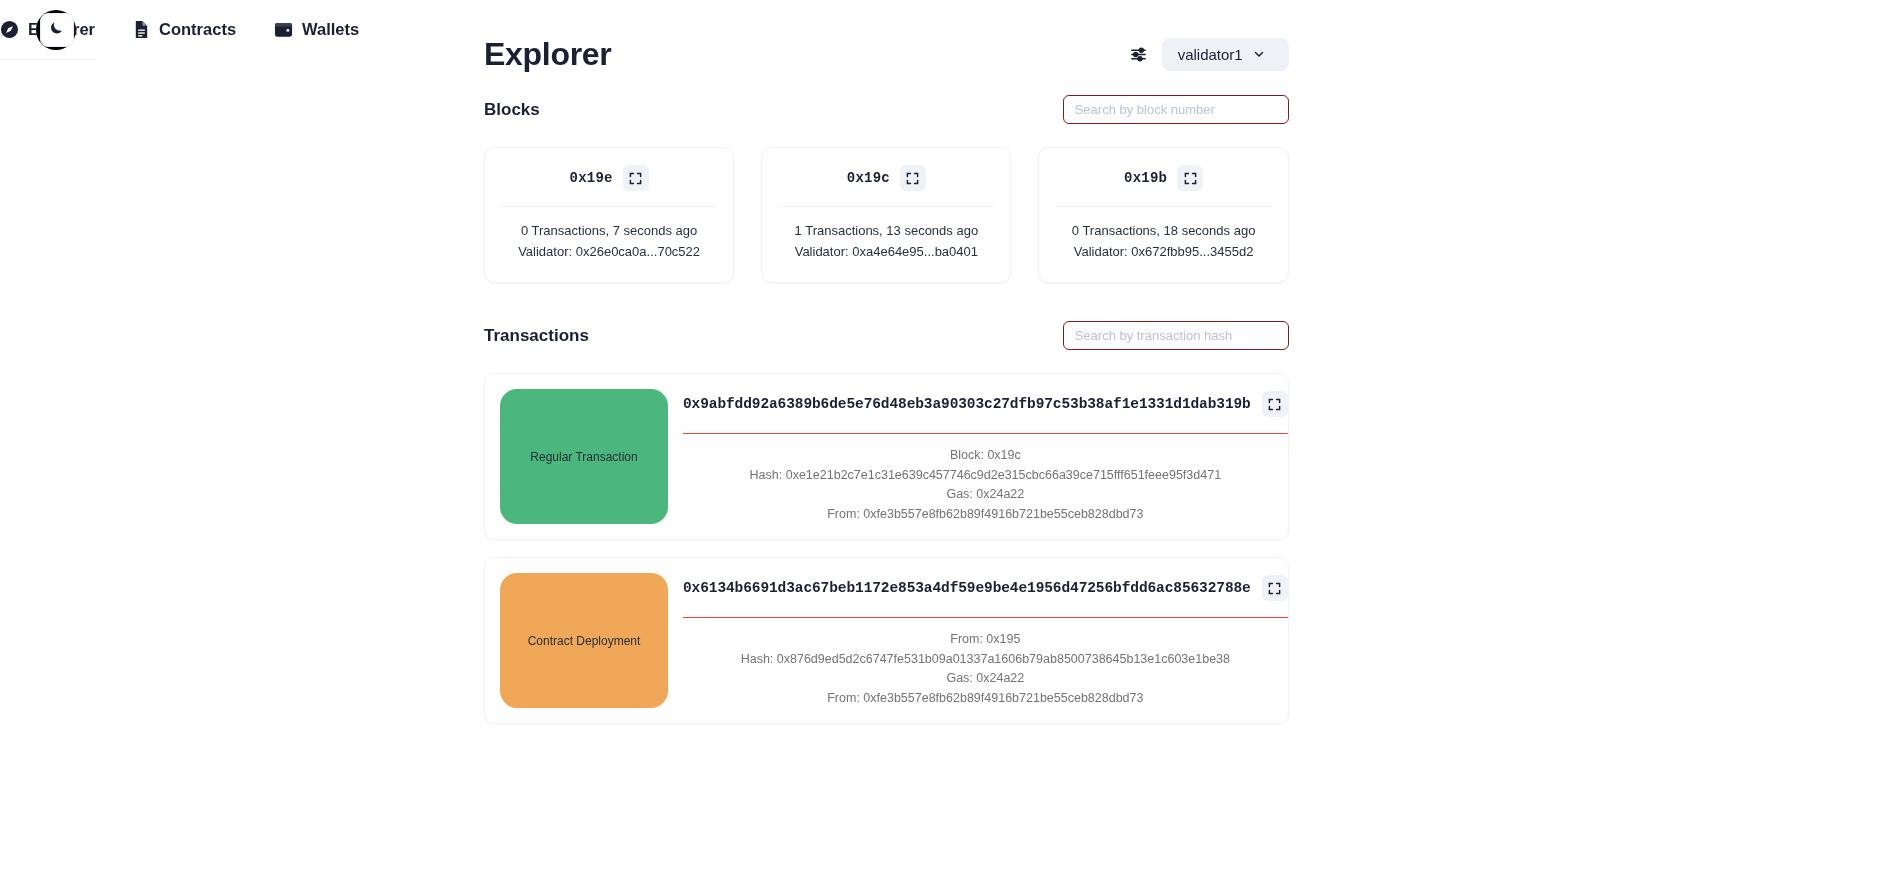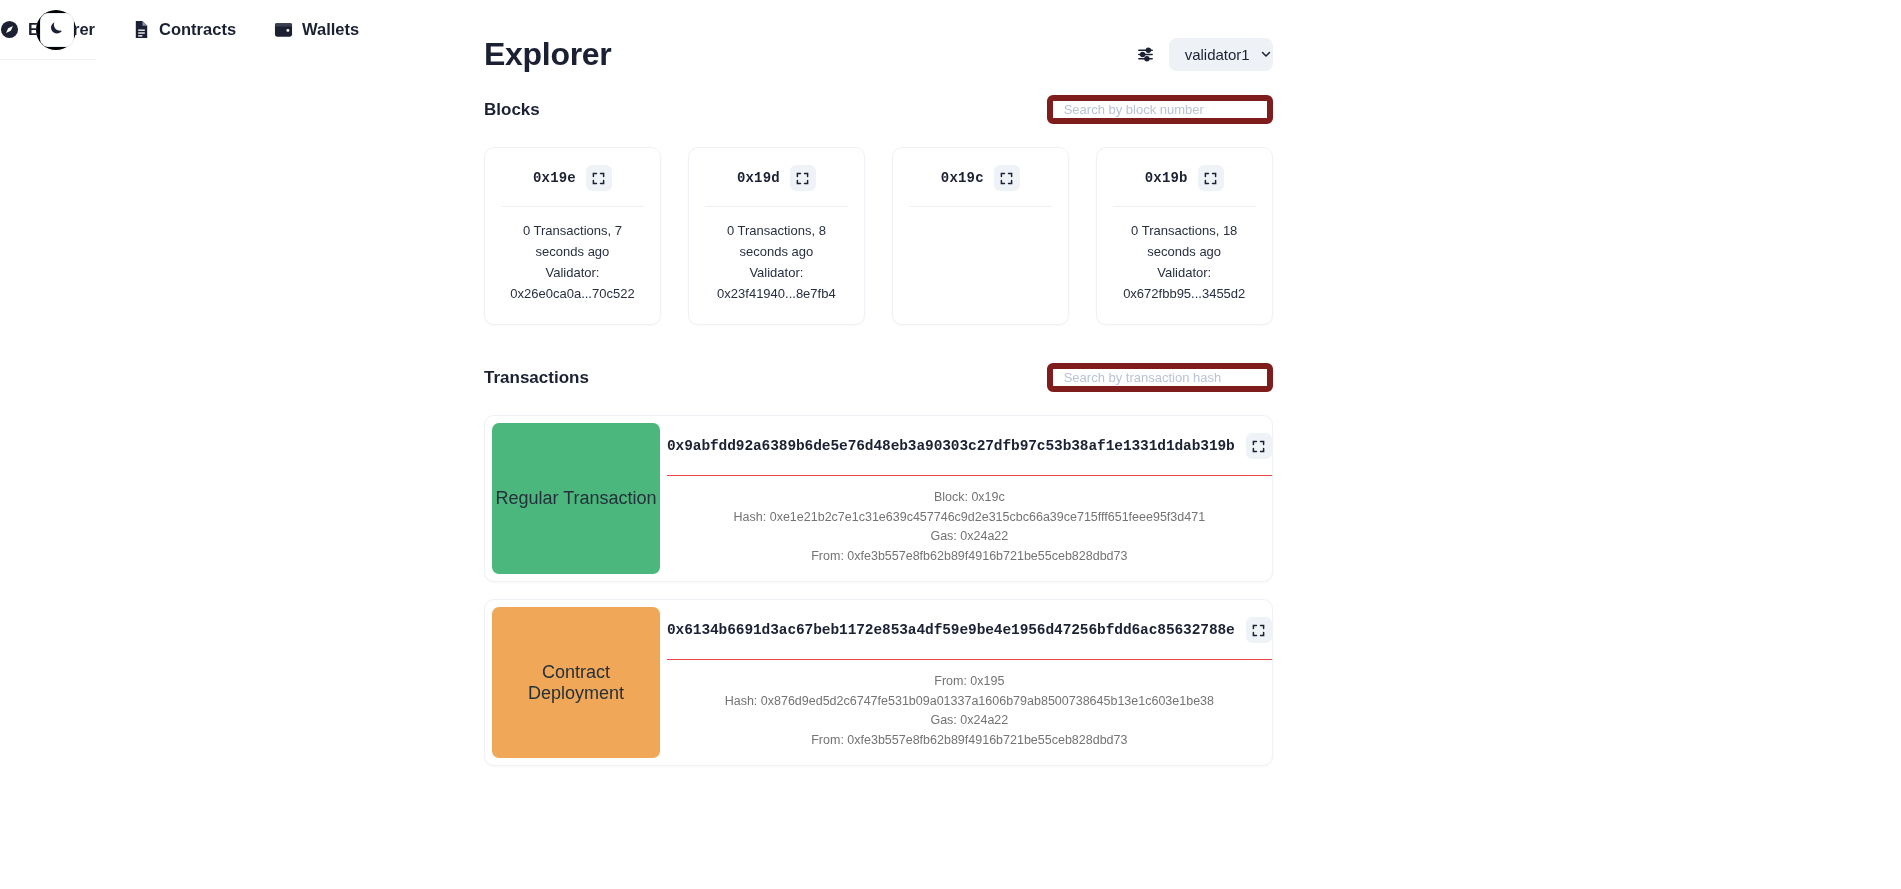--- a/index.html
+++ b/index.html
@@ -51,34 +51,34 @@
 
   .page-head {
     display: flex; align-items: center; justify-content: space-between;
     padding-top: 36px;
   }
   .page-title { font-size: 32px; font-weight: 700; letter-spacing: -0.3px; }
   .head-right { display: flex; align-items: center; gap: 14px; }
   .filter-icon { cursor: pointer; display: flex; }
   .validator-select {
     background: #eef1f6; border-radius: 8px;
-    padding: 8px 1px 8px 16px;
+    padding: 8px 24px 8px 16px;
     display: flex; align-items: center; gap: 10px;
     font-size: 15px; color: #1b2132; cursor: pointer;
     min-width: 96px; justify-content: center;
   }
 
   .section-head {
     display: flex; align-items: center; justify-content: space-between;
     margin-top: 22px;
   }
   .section-title { font-size: 17px; font-weight: 700; }
   .search-box {
     width: 226px; height: 29px;
-    border: 6px solid #7f1d1d; border-radius: 6px;
+    border: 1px solid #7f1d1d; border-radius: 6px;
     background: #fff; padding: 0 11px;
     font-size: 13px; font-family: "Liberation Sans", sans-serif;
     color: #1b2132; outline: none;
   }
   .search-box::placeholder { color: #b9c3d4; }
 
   
   .blocks-row { display: flex; gap: 27px; margin-top: 23px; }
   .block-card {
     flex: 1 1 0; min-width: 0;
@@ -108,22 +108,22 @@
   .tx-list { margin-top: 23px; display: flex; flex-direction: column; gap: 17px; }
   .tx-card {
     display: flex; align-items: stretch;
     border: 1px solid #eef1f6; border-radius: 10px;
     background: #fff; overflow: hidden;
     box-shadow: 0 1px 2px rgba(17,24,39,0.03);
   }
   .tx-badge {
     flex: 0 0 168px;
     display: flex; align-items: center; justify-content: center;
-    font-size: 18px; color: #24303a; text-align: center;
-    border-radius: 7px; margin: 7px;
+    font-size: 12px; color: #24303a; text-align: center;
+    border-radius: 17px; margin: 15px;
   }
   .tx-body { flex: 1 1 auto; min-width: 0; padding: 0; }
   .tx-head {
     display: flex; align-items: center; gap: 11px;
     padding: 17px 0 16px;
     border-bottom: 1px solid #ef4444;
   }
   .tx-hash {
     font-family: "Liberation Mono", monospace;
     font-size: 14.5px; font-weight: 700; letter-spacing: -0.1px;
@@ -286,49 +286,36 @@
                 <polyline points="4.8,12.5 1.5,12.5 1.5,9.2"></polyline>
             </svg>
           </button>
         </div>
         <div class="block-lines">
           <div class="block-line">0 Transactions, 7 seconds ago</div>
           <div class="block-line">Validator: 0x26e0ca0a...70c522</div>
         </div>
       </div>
 
-      <div class="block-card">
-        <div class="block-card-head">
-          <span class="block-num">0x19d</span>
-          <button class="expand-btn">
-            <svg width="13" height="13" viewBox="0 0 14 14" fill="none" stroke="#1b2132" stroke-width="1.6" stroke-linecap="round">
-              <polyline points="1.5,4.8 1.5,1.5 4.8,1.5"></polyline>
-                <polyline points="9.2,1.5 12.5,1.5 12.5,4.8"></polyline>
-              <polyline points="12.5,9.2 12.5,12.5 9.2,12.5"></polyline>
-                <polyline points="4.8,12.5 1.5,12.5 1.5,9.2"></polyline>
-            </svg>
-          </button>
-        </div>
-        <div class="block-lines">
-          <div class="block-line">0 Transactions, 8 seconds ago</div>
-          <div class="block-line">Validator: 0x23f41940...8e7fb4</div>
-        </div>
-      </div>
 
       <div class="block-card">
         <div class="block-card-head">
           <span class="block-num">0x19c</span>
           <button class="expand-btn">
             <svg width="13" height="13" viewBox="0 0 14 14" fill="none" stroke="#1b2132" stroke-width="1.6" stroke-linecap="round">
               <polyline points="1.5,4.8 1.5,1.5 4.8,1.5"></polyline>
                 <polyline points="9.2,1.5 12.5,1.5 12.5,4.8"></polyline>
               <polyline points="12.5,9.2 12.5,12.5 9.2,12.5"></polyline>
                 <polyline points="4.8,12.5 1.5,12.5 1.5,9.2"></polyline>
             </svg>
           </button>
+        </div>
+        <div class="block-lines">
+          <div class="block-line">1 Transactions, 13 seconds ago</div>
+          <div class="block-line">Validator: 0xa4e64e95...ba0401</div>
         </div>
       </div>
 
       <div class="block-card">
         <div class="block-card-head">
           <span class="block-num">0x19b</span>
           <button class="expand-btn">
             <svg width="13" height="13" viewBox="0 0 14 14" fill="none" stroke="#1b2132" stroke-width="1.6" stroke-linecap="round">
               <polyline points="1.5,4.8 1.5,1.5 4.8,1.5"></polyline>
                 <polyline points="9.2,1.5 12.5,1.5 12.5,4.8"></polyline>

